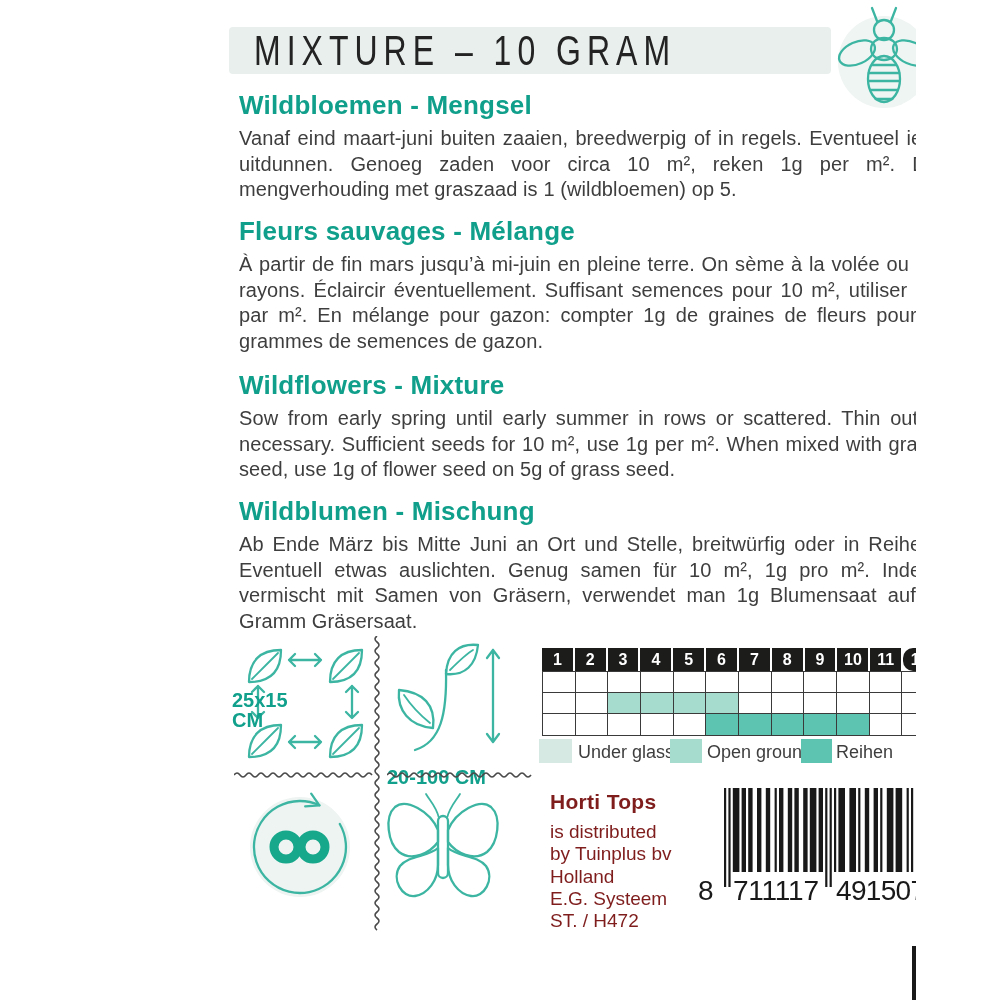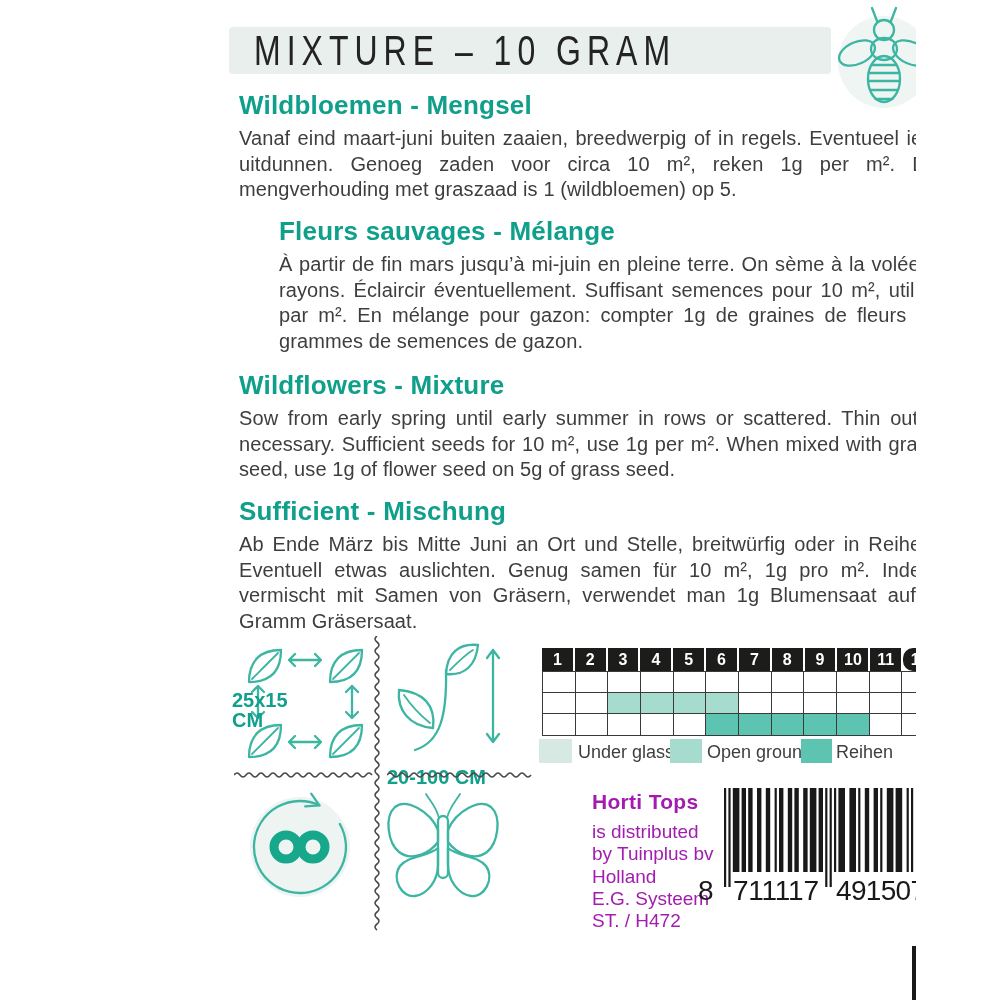--- a/index.html
+++ b/index.html
@@ -43,21 +43,21 @@
   .cal-head:last-child { border-right:none;border-radius:10px; }
   .cal-body { display:grid; grid-template-columns:repeat(12,1fr); grid-auto-rows:21px; border:1.5px solid #3a3a3a; }
   .cal-cell { border-right:1.5px solid #3a3a3a; border-bottom:1.5px solid #3a3a3a; }
   .cal-cell.last-col { border-right:none; }
   .cal-cell.last-row { border-bottom:none; }
 
   .legend-swatch { position:absolute; top:739px; height:24px; }
   .legend-label { position:absolute; top:742px; font-size:18px; color:#3e3e3e; }
 
   
-  .distributor { position:absolute; left:466px; top:790px; color:#a21caf;margin-left:42px; }
+  .distributor { position:absolute; left:466px; top:790px; color:#7f1d1d; }
   .distributor .name { font-size:21px; font-weight:bold; margin-bottom:7px; letter-spacing:0.3px; }
   .distributor .line { font-size:19px; line-height:22.3px; }
 
   .barcode-wrap { position:absolute; left:610px; top:788px; }
   .barcode-digit { font-size:28px; fill:#191919; font-family:"Liberation Sans", sans-serif; }
 </style>
 </head>
 <body>
 
 <div class="page">
@@ -78,30 +78,30 @@
       <path class="tl" d="M36.2,63 H59.8 M32.8,71 H63.2 M32.2,79 H63.8 M34.4,88 H61.6 M39.6,97 H56.4"></path>
       <ellipse class="tl" cx="21" cy="51" rx="19" ry="11" transform="rotate(-24 21 51)"></ellipse>
       <ellipse class="tl" cx="75" cy="51" rx="19" ry="11" transform="rotate(24 75 51)"></ellipse>
     </svg>
   </div>
 
   <div class="text-col" style="top:90px;">
     <div class="sec-heading">Wildbloemen - Mengsel</div>
     <div class="sec-body">Vanaf eind maart-juni buiten zaaien, breedwerpig of in regels. Eventueel iets uitdunnen. Genoeg zaden voor circa 10 m², reken 1g per m². De mengverhouding met graszaad is 1 (wildbloemen) op 5.</div>
   </div>
-  <div class="text-col" style="top:216px;margin-left:40px;">
+  <div class="text-col" style="top:216px;">
     <div class="sec-heading">Fleurs sauvages - Mélange</div>
     <div class="sec-body">À partir de fin mars jusqu’à mi-juin en pleine terre. On sème à la volée ou en rayons. Éclaircir éventuellement. Suffisant semences pour 10 m², utiliser 1g par m². En mélange pour gazon: compter 1g de graines de fleurs pour 5 grammes de semences de gazon.</div>
   </div>
   <div class="text-col" style="top:370px;">
     <div class="sec-heading">Wildflowers - Mixture</div>
     <div class="sec-body">Sow from early spring until early summer in rows or scattered. Thin out if necessary. Sufficient seeds for 10 m², use 1g per m². When mixed with grass seed, use 1g of flower seed on 5g of grass seed.</div>
   </div>
   <div class="text-col" style="top:496px;">
-    <div class="sec-heading">Sufficient - Mischung</div>
+    <div class="sec-heading">Wildblumen - Mischung</div>
     <div class="sec-body">Ab Ende März bis Mitte Juni an Ort und Stelle, breitwürfig oder in Reihen. Eventuell etwas auslichten. Genug samen für 10 m², 1g pro m². Indem vermischt mit Samen von Gräsern, verwendet man 1g Blumensaat auf 5 Gramm Gräsersaat.</div>
   </div>
 
   <div class="icon-abs" style="left:148px; top:642px;">
     <svg width="146" height="130" viewBox="0 0 146 130">
       <defs>
         <g id="leaf">
           <path class="tl" d="M3,35 C3,14 14,3 35,3 C35,24 24,35 3,35 Z"></path>
           <path class="tl-thin" d="M6,32 C13,25 25,13 32,6"></path>
         </g>

